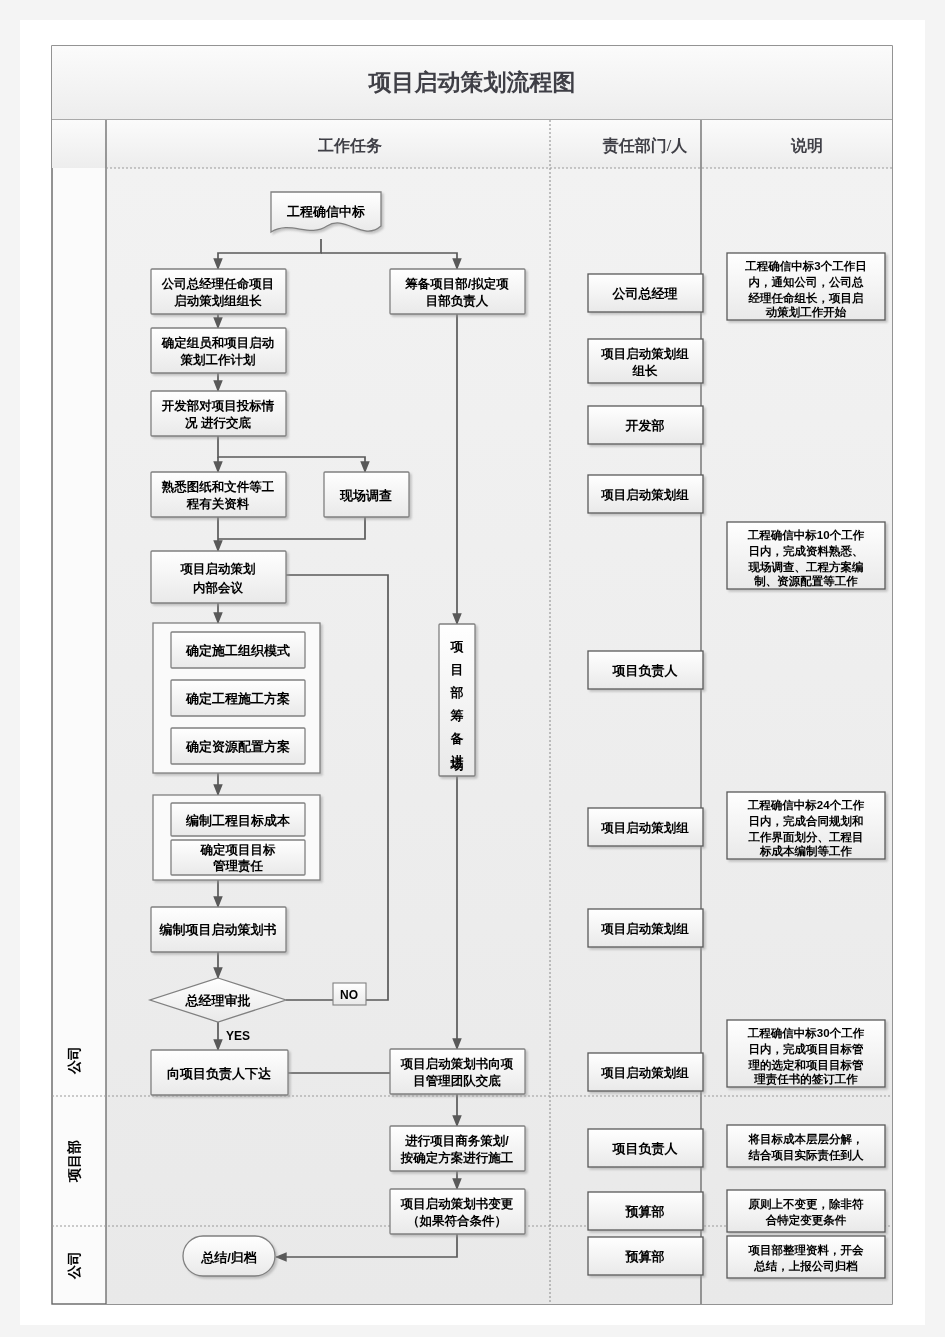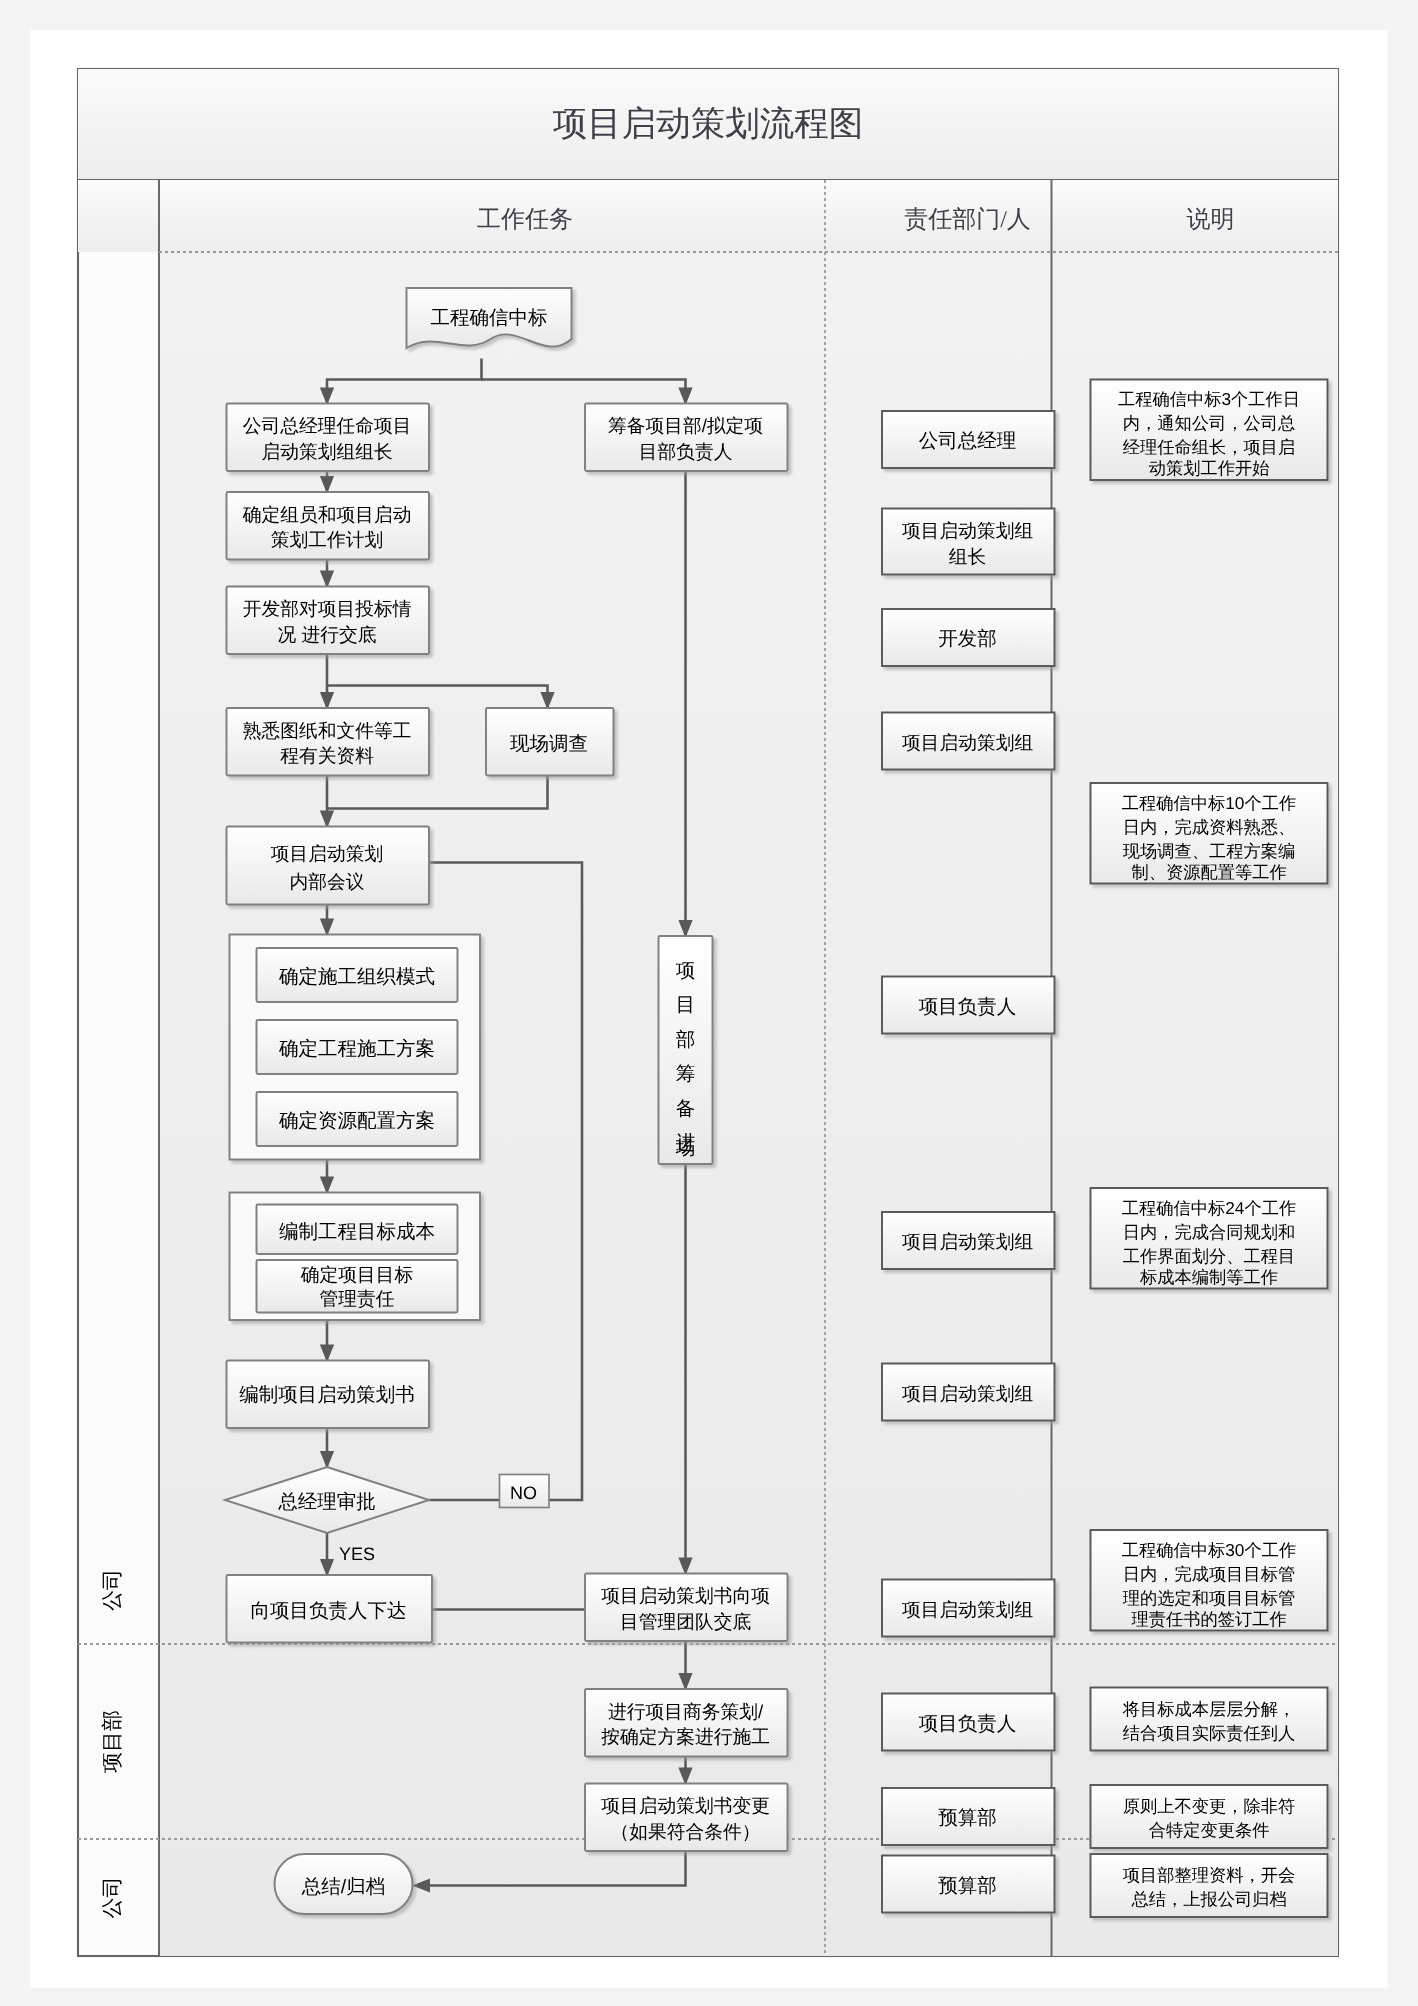--- a/index.html
+++ b/index.html
@@ -1,17 +1,17 @@
 <!DOCTYPE html>
 <html><head>
 <meta charset="utf-8">
 <style>
   html,body{margin:0;padding:0;background:#f4f4f4;}
   body{font-family:"Liberation Sans","DejaVu Sans",sans-serif;}
-  #page{position:relative;width:945px;height:1337px;background:#f4f4f4;overflow:hidden;}
+  #page{position:relative;width:945px;height:1337px;background:#f4f4f4;overflow:hidden;font-weight:bold;}
   #sheet{position:absolute;left:20px;top:20px;width:905px;height:1305px;background:#ffffff;}
   svg{display:block;}
   .nd-txt{font-family:"Liberation Sans","DejaVu Sans",sans-serif;fill:#000;}
   .hdr-txt{font-family:"Liberation Serif","DejaVu Serif",serif;fill:#3f3f46;}
 </style>
 </head>
 <body>
 
 <div id="page">
   <div id="sheet">

